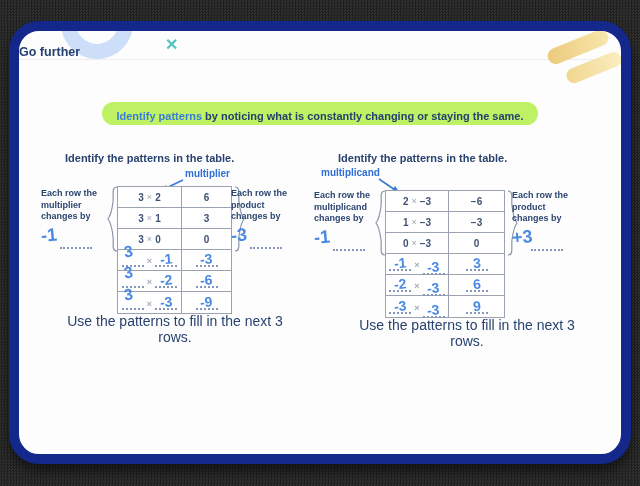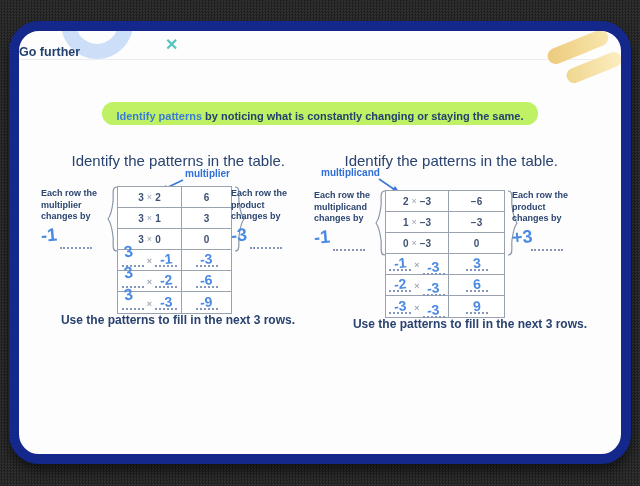--- a/index.html
+++ b/index.html
@@ -28,21 +28,21 @@
   
   .intro{position:absolute;left:0;top:36px;width:100%;text-align:center;
          font-size:11px;font-weight:600;color:#2a4a7b;}
   .pill{position:absolute;left:83px;top:59px;width:436px;height:23px;border-radius:15px;
         background:#bef264;text-align:center;line-height:29px;font-size:11px;font-weight:700;color:#23406e;margin-top:12px;}
   .pill-lead{color:#3c7ad8;}
   
   .panel{position:absolute;width:270px;height:190px;}
   .pa{left:26px;top:119px;}
   .pb{left:295px;top:119px;}
-  .instr{position:absolute;top:2px;text-align:right;font-size:15px;font-weight:400;color:#29426f;width:220px;}
+  .instr{position:absolute;top:2px;text-align:left;font-size:11px;font-weight:700;color:#29426f;width:220px;}
   .pa .instr{left:20px;} .pb .instr{left:24px;}
   .plabel{position:absolute;font-size:10px;font-weight:700;color:#2f6fd6;}
   .pla{left:140px;top:18px;} .plb{left:7px;top:17px;}
   .parrow{position:absolute;} .paa{left:104px;top:27px;} .pab{left:60px;top:27px;}
   
   .tbl{position:absolute;display:grid;grid-template-rows:repeat(6,1fr);
        border:1px solid #9aa2b0;background:#fff;box-sizing:border-box;}
   .ta{left:72px;top:36px;width:115px;height:128px;}
   .tb{left:71px;top:40px;width:120px;height:128px;}
   .row{display:grid;border-bottom:1px solid #9aa2b0;box-sizing:border-box;}
@@ -63,21 +63,21 @@
   .tb .b2{transform:translateY(4px);}
   
   .note{position:absolute;width:70px;text-align:left;font-size:9px;font-weight:700;color:#2c4570;line-height:11.5px;}
   .nla{left:-4px;top:38px;} .nra{left:186px;top:38px;}
   .nlb{left:0px;top:40px;}  .nrb{left:198px;top:40px;}
   .val{font-size:18px;color:#4a8ae2;font-weight:700;transform:rotate(-5deg);display:inline-block;line-height:1;margin-top:3px;}
   .nblank{width:32px;border-bottom:2px dotted #8496ba;height:1px;margin:2px auto 0;}
   .brace{position:absolute;}
   .bla{left:62px;top:36px;} .bra{left:188px;top:36px;}
   .blb{left:61px;top:40px;} .brb{left:192px;top:40px;}
-  .footer{position:absolute;text-align:right;font-size:12px;font-weight:700;color:#29426f;width:240px;}
+  .footer{position:absolute;text-align:center;font-size:14px;font-weight:400;color:#29426f;width:240px;}
   .pa .footer{left:10px;top:163px;} .pb .footer{left:33px;top:167px;}
 </style>
 </head>
 <body>
 
 <div class="card">
   <div class="header">
     <div class="arc"></div>
     <div class="title">Go further</div>
     <div class="close">✕</div>

